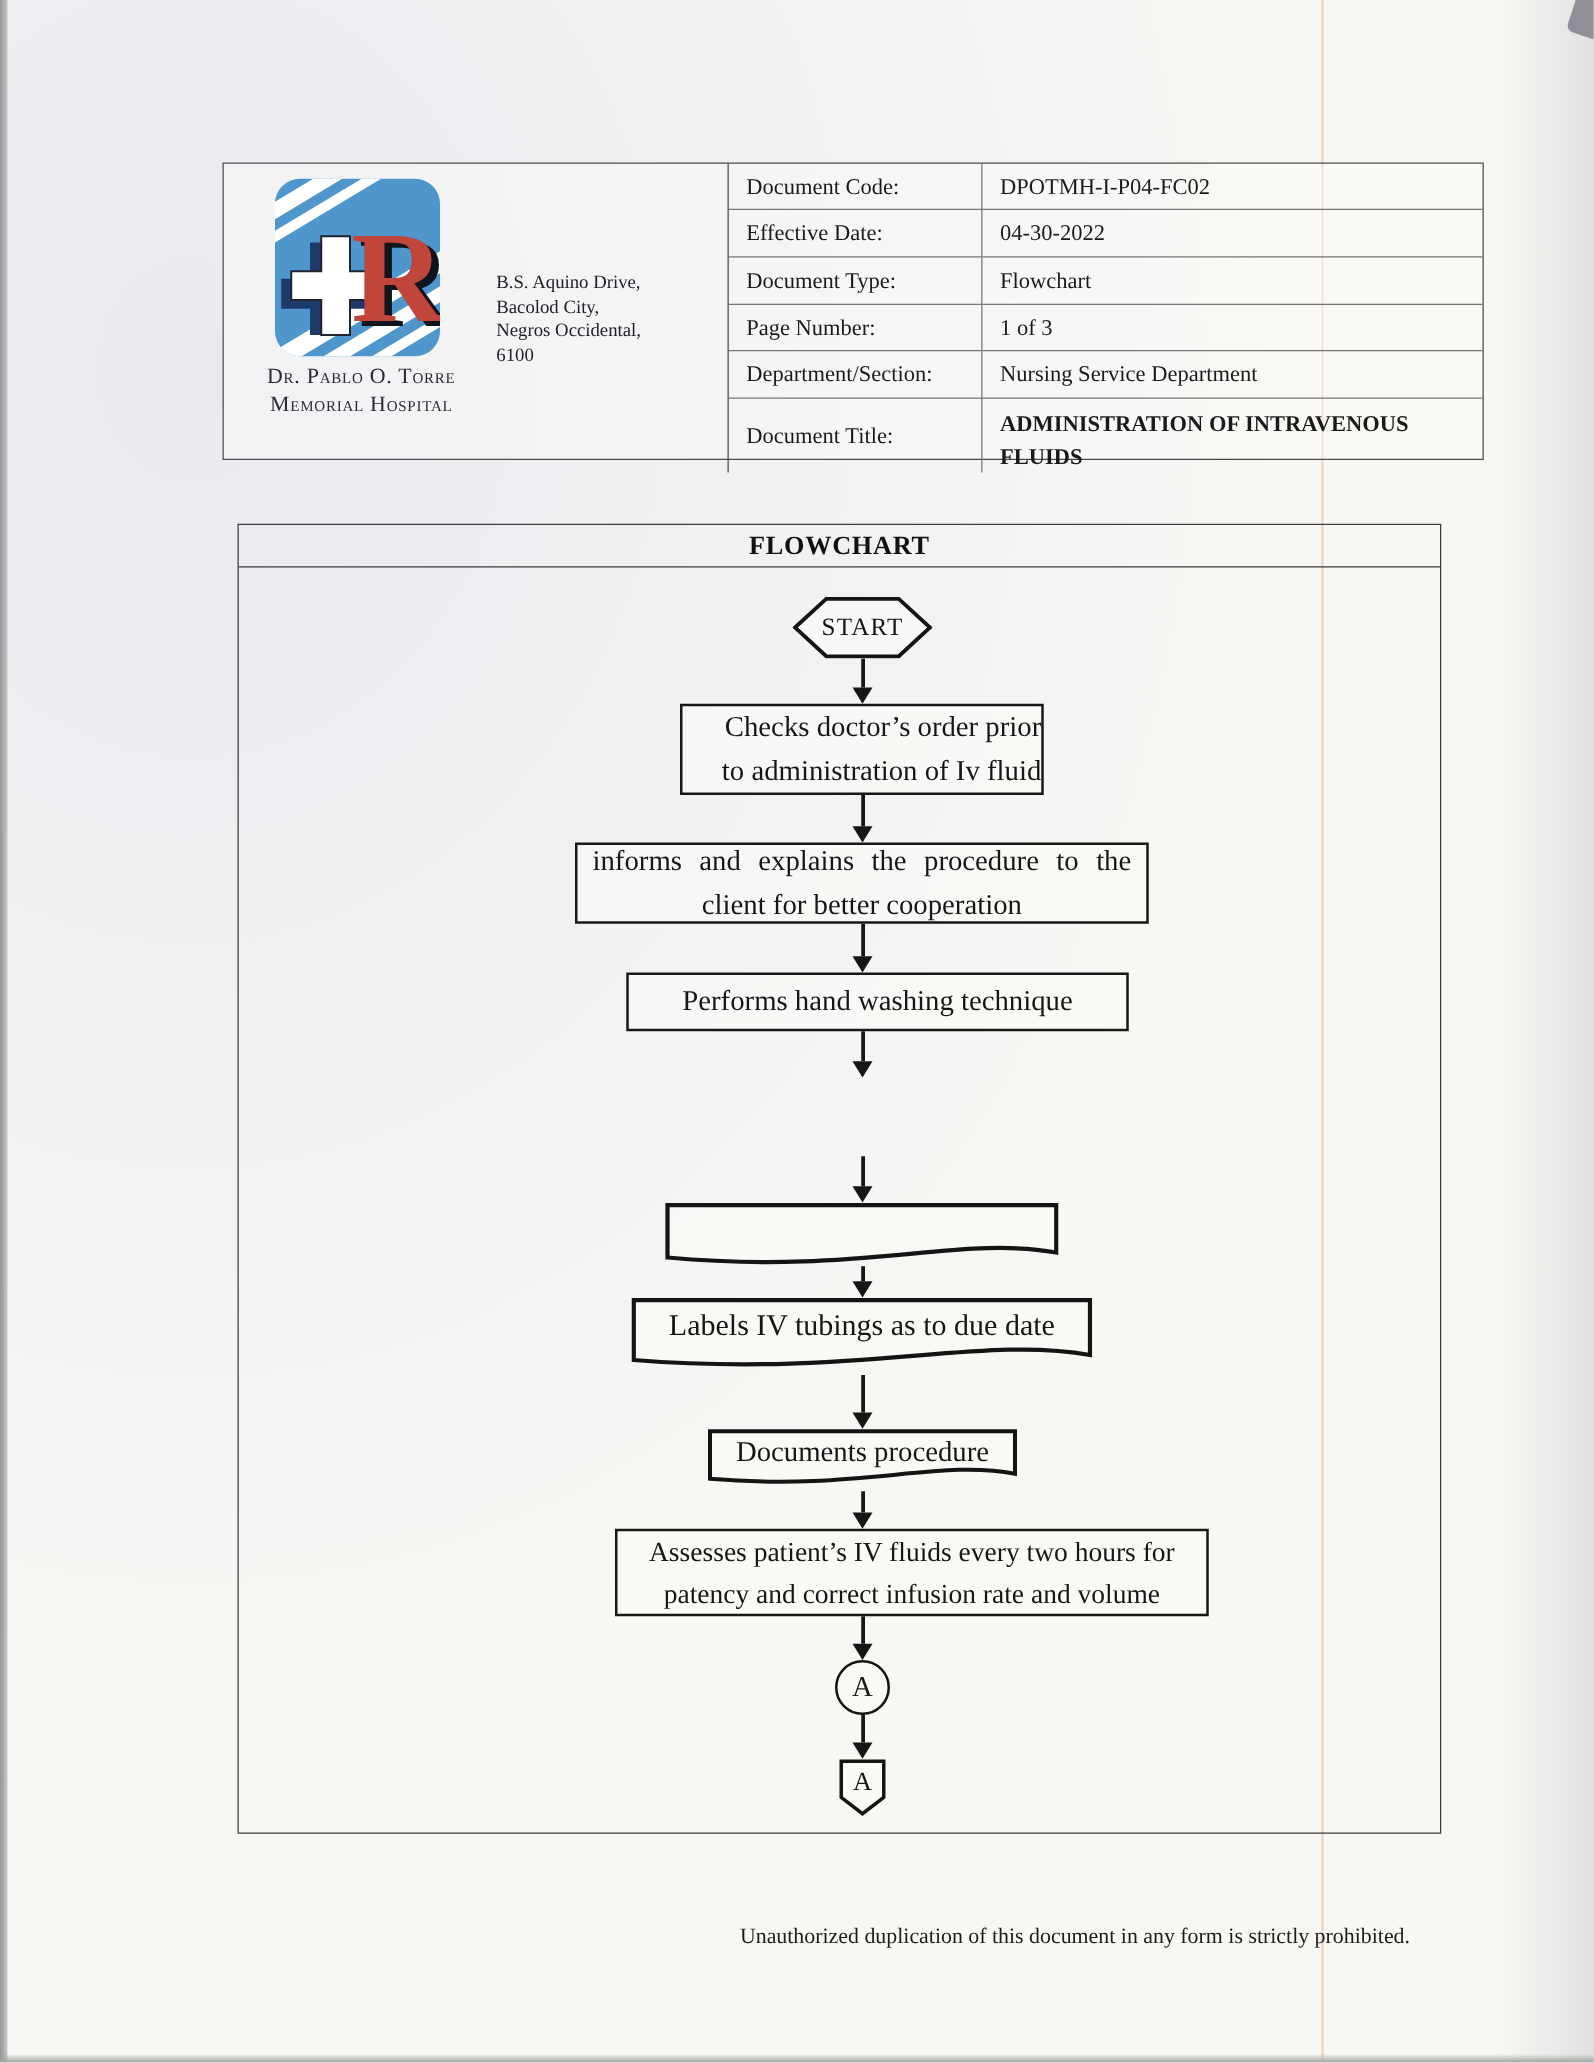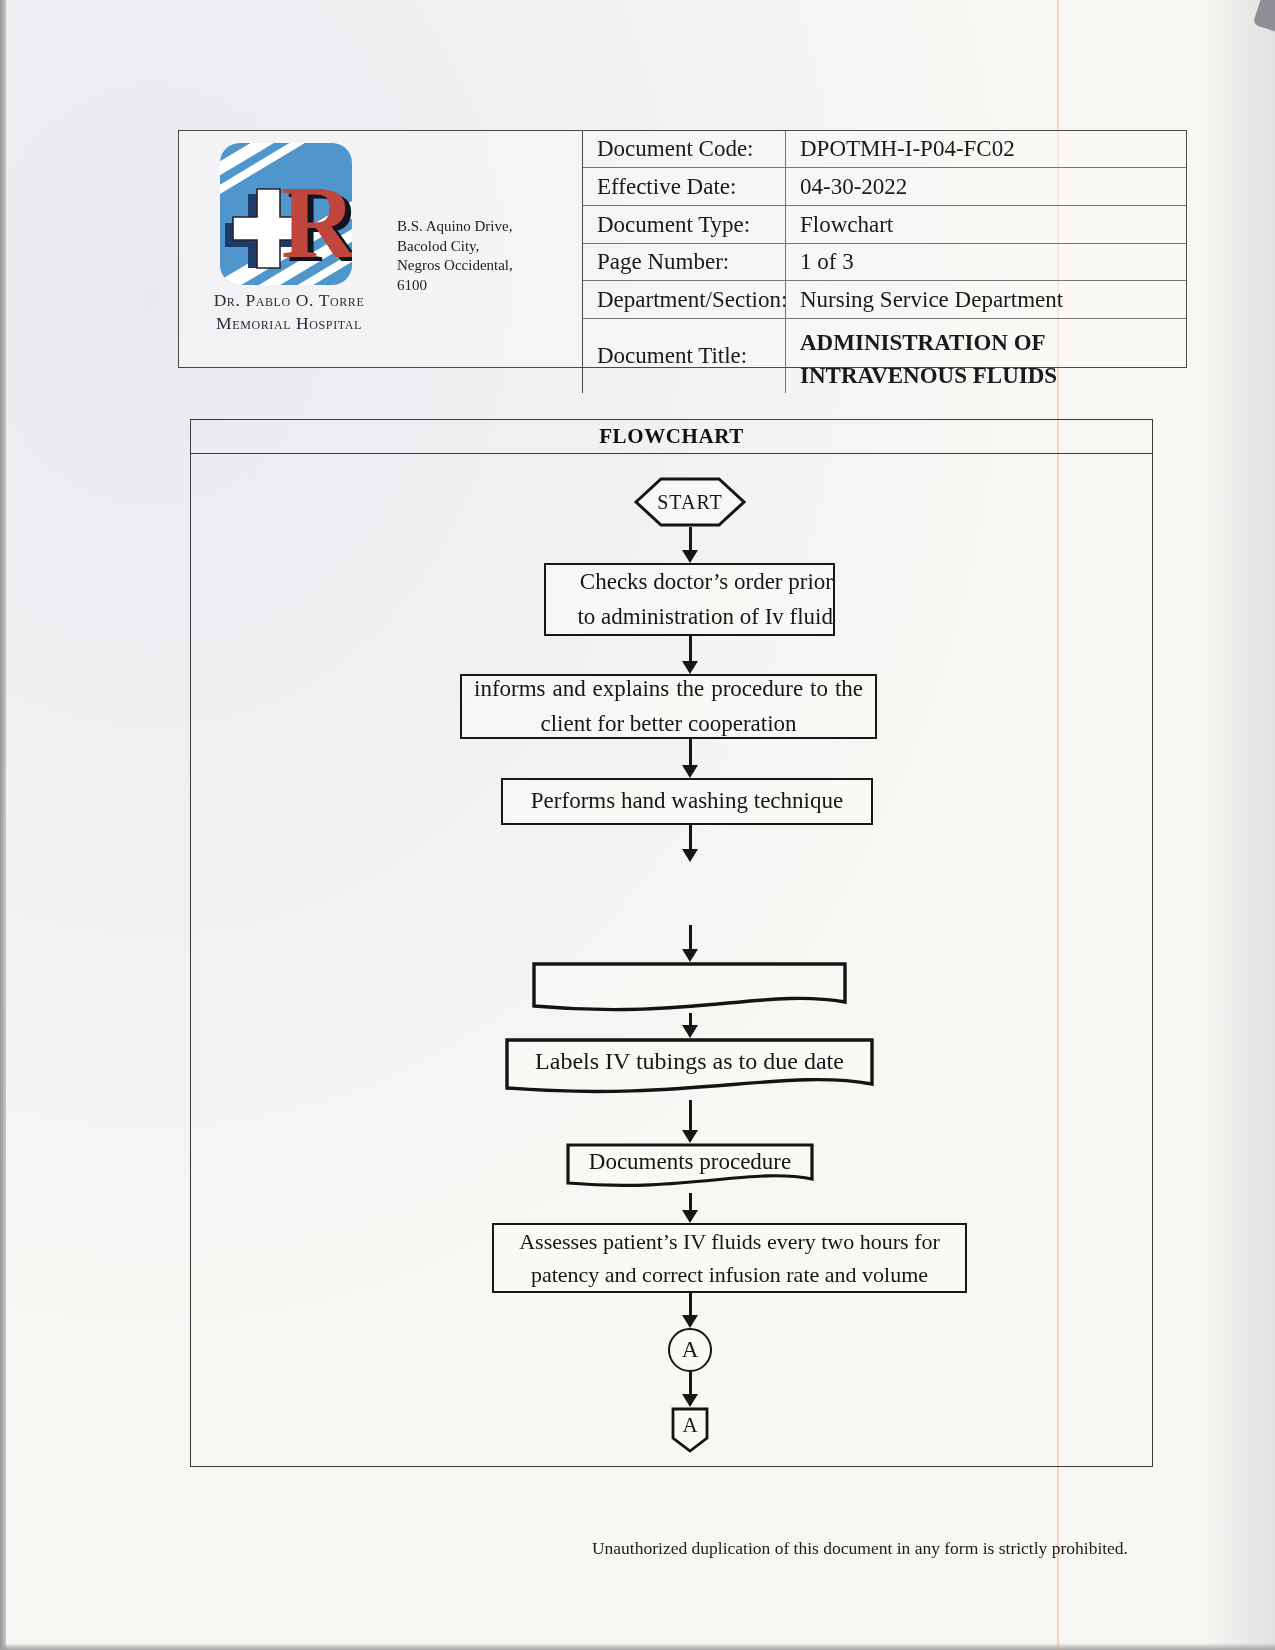--- a/index.html
+++ b/index.html
@@ -25,21 +25,21 @@
   
   .header-table{
     position:absolute;left:178px;top:130px;width:1009px;height:238px;
     border:1.6px solid #4a4a4a;display:grid;box-sizing:border-box;
     grid-template-columns:404px 203px 1fr;
     grid-template-rows:37px 38px 38px 37px 38px 1fr;
     background:rgba(252,251,249,0.45);
   }
   .header-table > div{box-sizing:border-box;}
   .logo-cell{grid-row:1/7;grid-column:1;border-right:1.4px solid #4a4a4a;position:relative;}
-  .hcell{display:flex;align-items:center;padding-left:14px;font-size:23px;
+  .hcell{display:flex;align-items:center;padding-left:14px;font-size:18px;
     border-bottom:1.2px solid #757575;}
   .hlabel{grid-column:2;border-right:1.2px solid #757575;}
   .hvalue{grid-column:3;}
   .nb{border-bottom:none;}
   .title-cell{align-items:flex-start;padding-top:7px;font-weight:bold;line-height:1.45;}
   .title-cell span{max-width:345px;display:inline-block;}
 
   .hosp-logo{position:absolute;left:36px;top:10px;}
   .hosp-name{position:absolute;left:0px;top:158px;width:220px;text-align:center;
     font-variant:small-caps;font-size:17.5px;letter-spacing:0.6px;line-height:1.3;color:#2b2b33;}
@@ -166,29 +166,29 @@
   <div class="ahead" style="left:682px;top:550px;"></div>
 
   <div class="shape rect-box" style="left:544px;top:563px;width:291px;height:73px;align-items:flex-end;">
     <span class="ln">Checks doctor’s order prior</span>
     <span class="ln">to administration of Iv fluid</span>
   </div>
 
   <div class="astem" style="left:689px;top:636px;height:25px;"></div>
   <div class="ahead" style="left:682px;top:661px;"></div>
 
-  <div class="shape rect-box" style="left:460px;top:674px;width:417px;height:65px;">
+  <div class="shape rect-box" style="left:460px;top:674px;width:459px;height:65px;">
     <span class="just">informs  and  explains  the  procedure  to  the</span>
     <span class="ln">client for better cooperation</span>
   </div>
 
   <div class="astem" style="left:689px;top:739px;height:26px;"></div>
   <div class="ahead" style="left:682px;top:765px;"></div>
 
-  <div class="shape rect-box" style="left:501px;top:778px;width:372px;height:47px;">
+  <div class="shape rect-box" style="left:501px;top:778px;width:402px;height:47px;">
     <span class="ln">Performs hand washing technique</span>
   </div>
 
   <div class="astem" style="left:689px;top:825px;height:24px;"></div>
   <div class="ahead" style="left:682px;top:849px;"></div>
 
 
   <div class="astem" style="left:689px;top:925px;height:24px;"></div>
   <div class="ahead" style="left:682px;top:949px;"></div>
 

